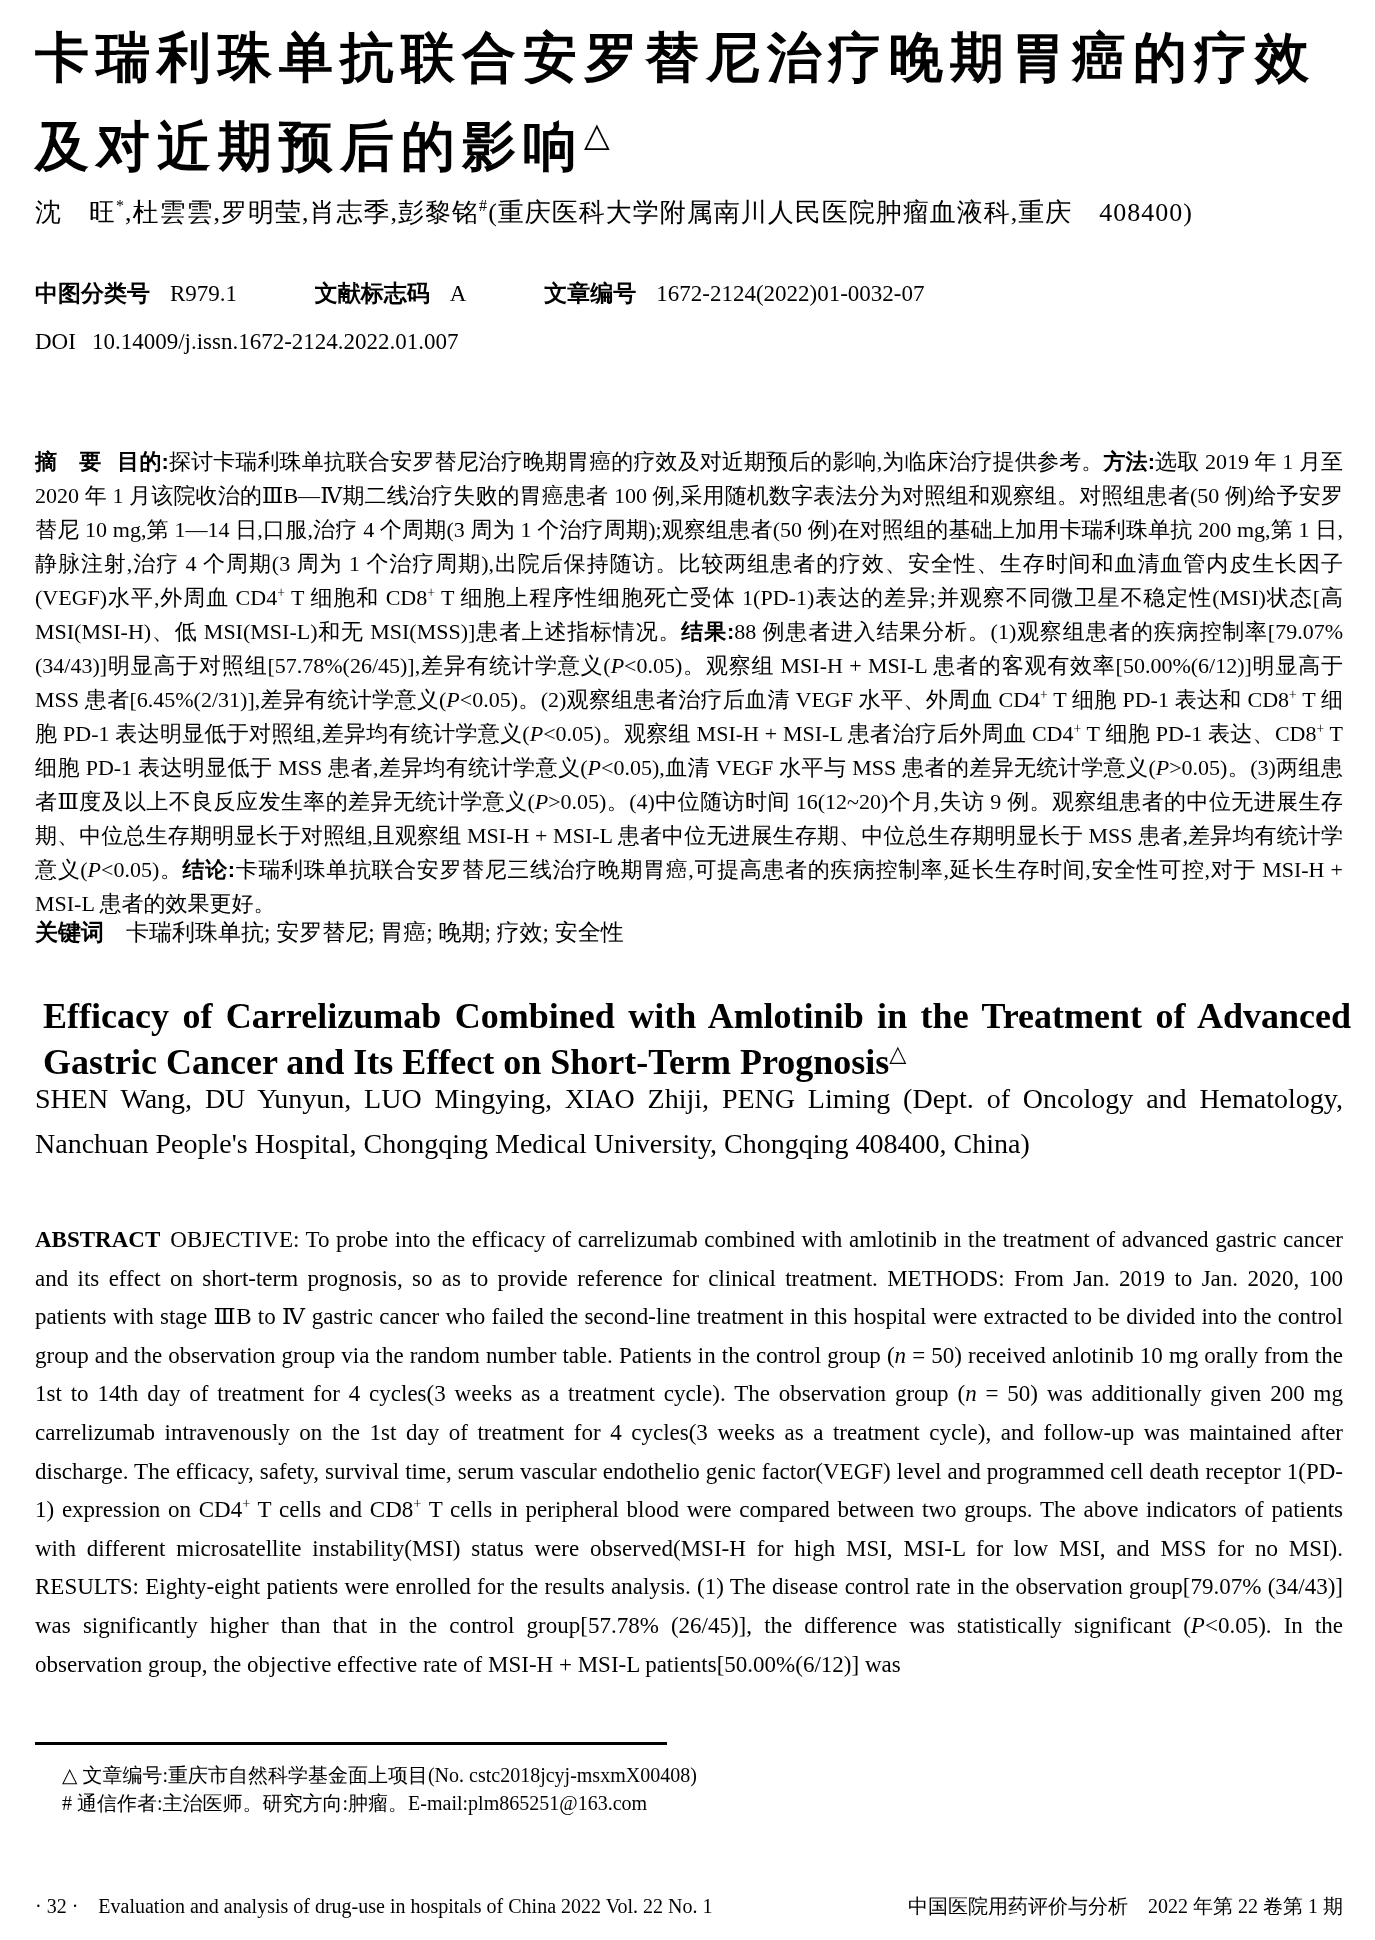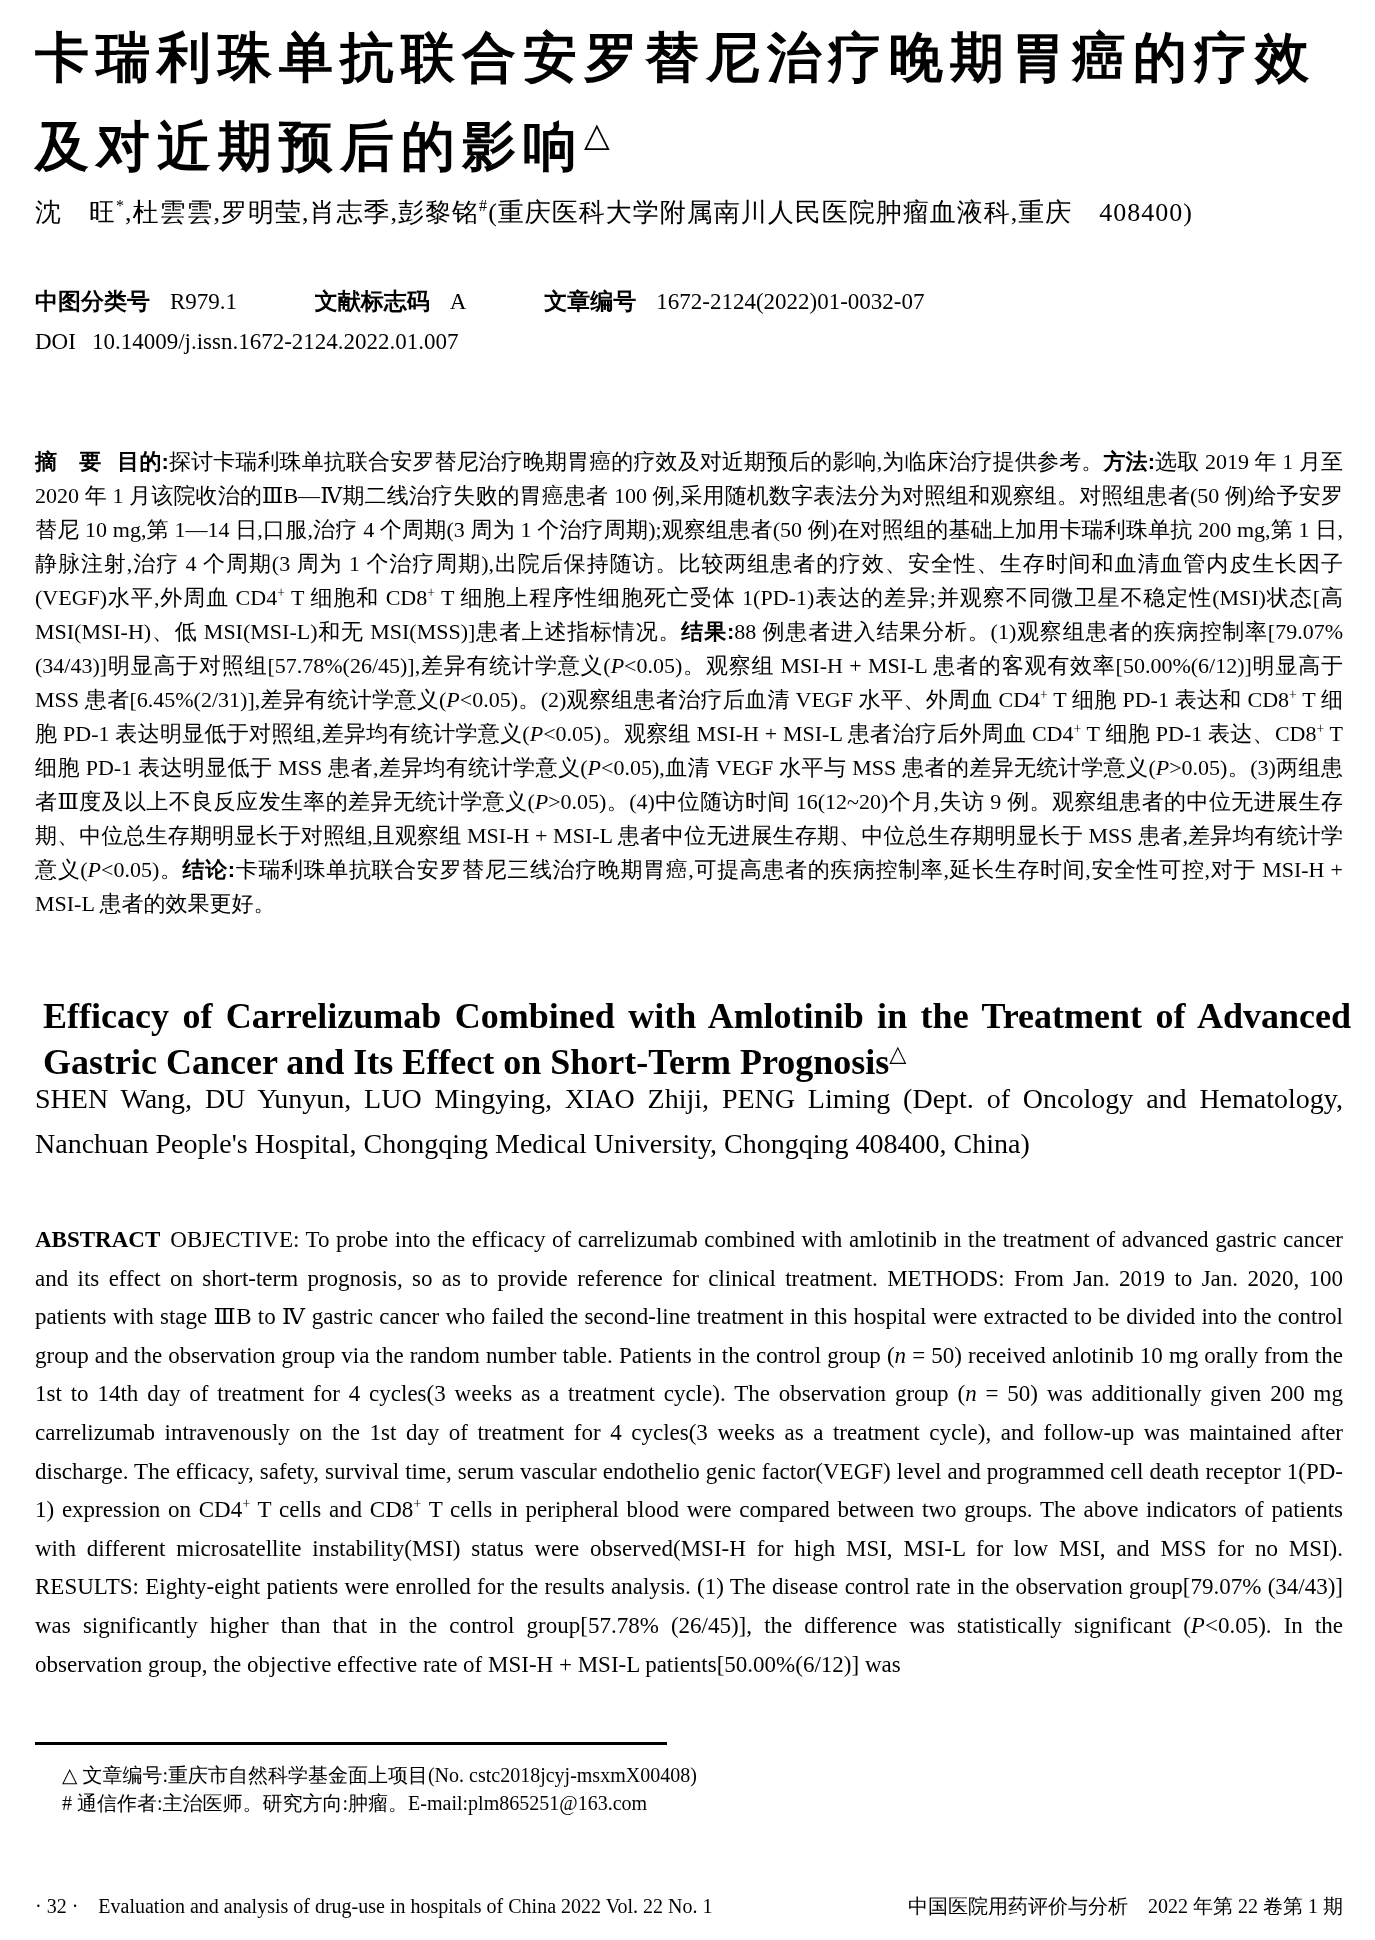--- a/index.html
+++ b/index.html
@@ -18,21 +18,21 @@
     top:14px;
     margin:0;
     font-size:54px;
     line-height:89px;
     font-weight:700;
     letter-spacing:7px;
     font-family:"Liberation Serif","DejaVu Serif",serif;
   }
   .authors-zh { top:193px; font-size:26px; line-height:40px; letter-spacing:1px; }
 
-  .meta-line { top:286px; font-size:23px; white-space:nowrap; }
+  .meta-line { top:278px; font-size:23px; white-space:nowrap; }
   .meta-group { margin-right:72px; display:inline-block; }
   .meta-label {
     font-family:"Liberation Sans","DejaVu Sans",sans-serif;
     font-weight:700;
     margin-right:20px;
   }
   .doi-line { top:329px; font-size:23px; }
   .doi-label { margin-right:16px; }
 
   .abstract-zh {
@@ -119,20 +119,23 @@
       <span class="meta-label">文章编号</span><span>1672-2124(2022)01-0032-07</span>
     </span>
   </div>
 
   <div class="abs doi-line">
     <span class="doi-label">DOI</span><span>10.14009/j.issn.1672-2124.2022.01.007</span>
   </div>
 
   <p class="abs abstract-zh"><span class="lbl">摘　要</span><span><b>目的:</b>探讨卡瑞利珠单抗联合安罗替尼治疗晚期胃癌的疗效及对近期预后的影响,为临床治疗提供参考。<b>方法:</b>选取 2019 年 1 月至 2020 年 1 月该院收治的ⅢB—Ⅳ期二线治疗失败的胃癌患者 100 例,采用随机数字表法分为对照组和观察组。对照组患者(50 例)给予安罗替尼 10 mg,第 1—14 日,口服,治疗 4 个周期(3 周为 1 个治疗周期);观察组患者(50 例)在对照组的基础上加用卡瑞利珠单抗 200 mg,第 1 日,静脉注射,治疗 4 个周期(3 周为 1 个治疗周期),出院后保持随访。比较两组患者的疗效、安全性、生存时间和血清血管内皮生长因子(VEGF)水平,外周血 CD4<sup>+</sup> T 细胞和 CD8<sup>+</sup> T 细胞上程序性细胞死亡受体 1(PD-1)表达的差异;并观察不同微卫星不稳定性(MSI)状态[高 MSI(MSI-H)、低 MSI(MSI-L)和无 MSI(MSS)]患者上述指标情况。<b>结果:</b>88 例患者进入结果分析。(1)观察组患者的疾病控制率[79.07%(34/43)]明显高于对照组[57.78%(26/45)],差异有统计学意义(<i>P</i>&lt;0.05)。观察组 MSI-H + MSI-L 患者的客观有效率[50.00%(6/12)]明显高于 MSS 患者[6.45%(2/31)],差异有统计学意义(<i>P</i>&lt;0.05)。(2)观察组患者治疗后血清 VEGF 水平、外周血 CD4<sup>+</sup> T 细胞 PD-1 表达和 CD8<sup>+</sup> T 细胞 PD-1 表达明显低于对照组,差异均有统计学意义(<i>P</i>&lt;0.05)。观察组 MSI-H + MSI-L 患者治疗后外周血 CD4<sup>+</sup> T 细胞 PD-1 表达、CD8<sup>+</sup> T 细胞 PD-1 表达明显低于 MSS 患者,差异均有统计学意义(<i>P</i>&lt;0.05),血清 VEGF 水平与 MSS 患者的差异无统计学意义(<i>P</i>&gt;0.05)。(3)两组患者Ⅲ度及以上不良反应发生率的差异无统计学意义(<i>P</i>&gt;0.05)。(4)中位随访时间 16(12~20)个月,失访 9 例。观察组患者的中位无进展生存期、中位总生存期明显长于对照组,且观察组 MSI-H + MSI-L 患者中位无进展生存期、中位总生存期明显长于 MSS 患者,差异均有统计学意义(<i>P</i>&lt;0.05)。<b>结论:</b>卡瑞利珠单抗联合安罗替尼三线治疗晚期胃癌,可提高患者的疾病控制率,延长生存时间,安全性可控,对于 MSI-H + MSI-L 患者的效果更好。</span></p>
 
+  <div class="abs keywords">
+    <span class="kw-label">关键词</span><span>卡瑞利珠单抗; 安罗替尼; 胃癌; 晚期; 疗效; 安全性</span>
+  </div>
 
   <h2 class="abs title-en">Efficacy of Carrelizumab Combined with Amlotinib in the Treatment of Advanced Gastric Cancer and Its Effect on Short-Term Prognosis<sup>△</sup></h2>
 
   <div class="abs authors-en">SHEN Wang, DU Yunyun, LUO Mingying, XIAO Zhiji, PENG Liming (Dept. of Oncology and Hematology, Nanchuan People's Hospital, Chongqing Medical University, Chongqing 408400, China)</div>
 
   <p class="abs abstract-en"><span class="lbl">ABSTRACT</span><span>OBJECTIVE: To probe into the efficacy of carrelizumab combined with amlotinib in the treatment of advanced gastric cancer and its effect on short-term prognosis, so as to provide reference for clinical treatment. METHODS: From Jan. 2019 to Jan. 2020, 100 patients with stage ⅢB to Ⅳ gastric cancer who failed the second-line treatment in this hospital were extracted to be divided into the control group and the observation group via the random number table. Patients in the control group (<i>n</i> = 50) received anlotinib 10 mg orally from the 1st to 14th day of treatment for 4 cycles(3 weeks as a treatment cycle). The observation group (<i>n</i> = 50) was additionally given 200 mg carrelizumab intravenously on the 1st day of treatment for 4 cycles(3 weeks as a treatment cycle), and follow-up was maintained after discharge. The efficacy, safety, survival time, serum vascular endothelio genic factor(VEGF) level and programmed cell death receptor 1(PD-1) expression on CD4<sup>+</sup> T cells and CD8<sup>+</sup> T cells in peripheral blood were compared between two groups. The above indicators of patients with different microsatellite instability(MSI) status were observed(MSI-H for high MSI, MSI-L for low MSI, and MSS for no MSI). RESULTS: Eighty-eight patients were enrolled for the results analysis. (1) The disease control rate in the observation group[79.07% (34/43)] was significantly higher than that in the control group[57.78% (26/45)], the difference was statistically significant (<i>P</i>&lt;0.05). In the observation group, the objective effective rate of MSI-H + MSI-L patients[50.00%(6/12)] was</span></p>
 
   <div class="fn-divider"></div>
 
   <div class="footnotes">

